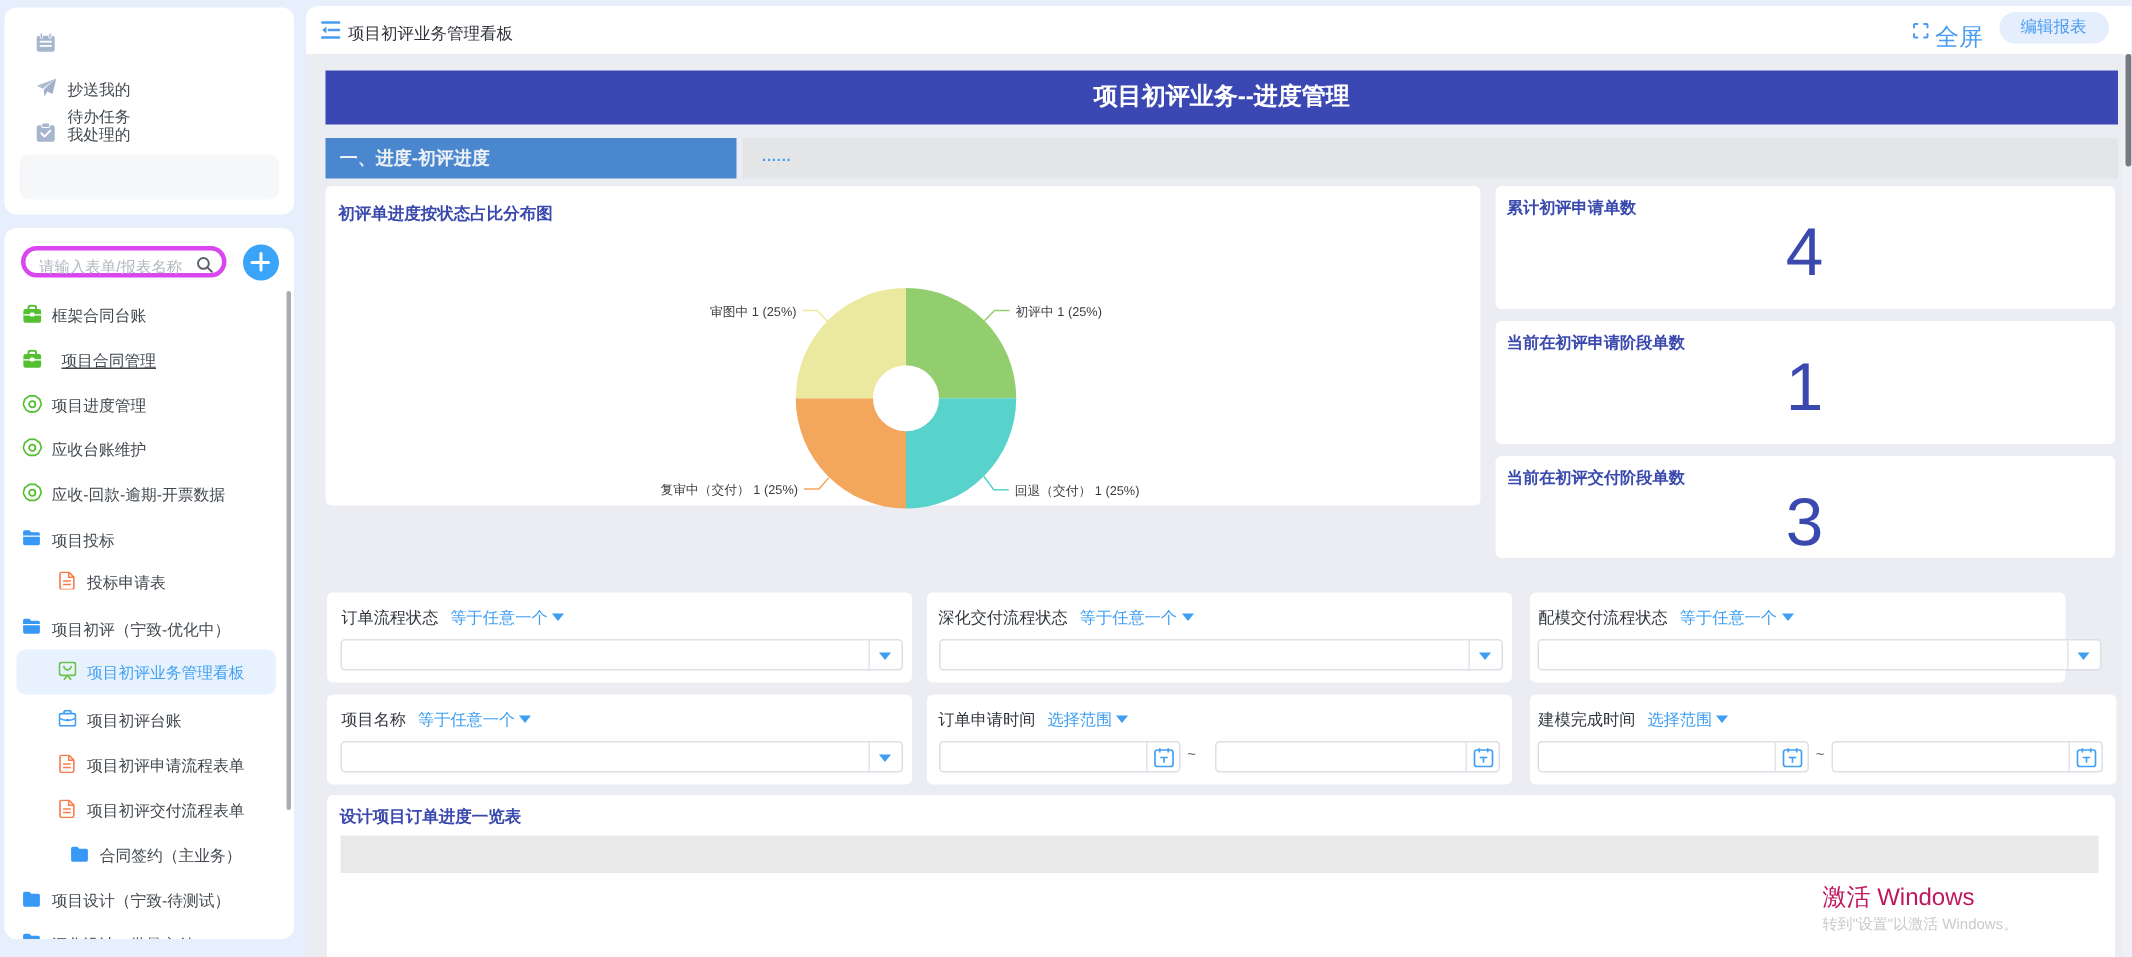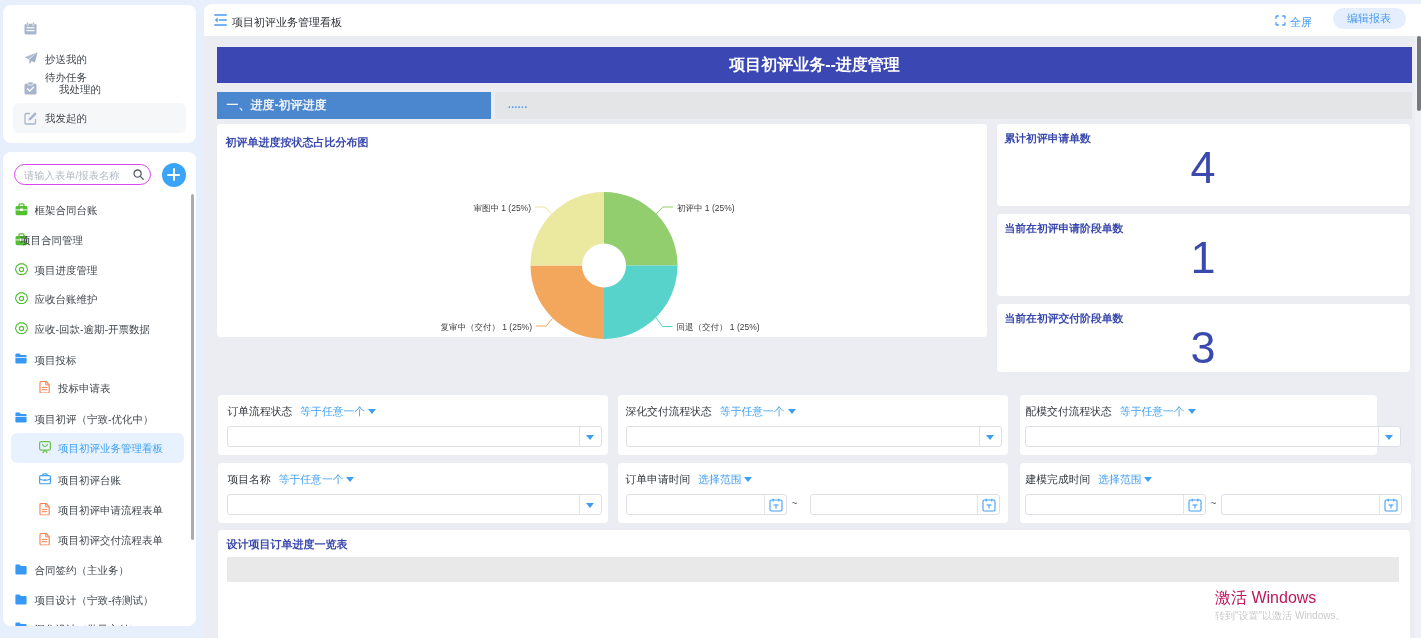--- a/index.html
+++ b/index.html
@@ -86,35 +86,26 @@
     <span class="tx" style="left:42px;">抄送我的</span>
   </div>
   <div class="mi" style="top:68px;">
     <svg class="ic" style="left:20.5px;top:9px;" width="13" height="13" viewBox="0 0 13 13">
         <g fill="#a7b6cd">
           <rect x="0.5" y="1.5" width="12" height="11" rx="1.5"></rect>
           <rect x="3.8" y="0" width="5.4" height="3" rx="1" stroke="#fff" stroke-width="0.7"></rect>
         </g>
         <path d="M3.5 6.8 L5.7 9 L9.5 5.2" fill="none" stroke="#fff" stroke-width="1.3" stroke-linecap="round" stroke-linejoin="round"></path>
       </svg>
-    <span class="tx" style="left:56px;">我处理的</span>
+    <span class="tx" style="left:42px;">我处理的</span>
   </div>
   <div style="position:absolute;left:10px;top:97.5px;width:173px;height:30px;background:#f6f7f9;border-radius:6px;"></div>
-  <div class="mi" style="top:97.5px;">
-    <svg class="ic" style="left:20.5px;top:9px;" width="13" height="13" viewBox="0 0 13 13">
-        <g fill="none" stroke="#a7b6cd" stroke-width="1.3">
-          <path d="M11.5 7 V10.8 A1.2 1.2 0 0 1 10.3 12 H2.2 A1.2 1.2 0 0 1 1 10.8 V2.7 A1.2 1.2 0 0 1 2.2 1.5 H6"></path>
-        </g>
-        <path d="M4.8 6.5 L11 0.3 L12.7 2 L6.5 8.2 L4.4 8.6 Z" fill="#a7b6cd"></path>
-      </svg>
-    <span class="tx" style="left:42px;">我发起的</span>
-  </div>
 </div>
 <div class="abs" id="side-card2" style="left:3px;top:152px;width:193px;height:474px;background:#fff;border-radius:8px;overflow:hidden;">
-  <div style="position:absolute;left:11px;top:11.5px;width:137px;height:21.5px;border:1px solid #d946ef;border-radius:11px;">
+  <div style="position:absolute;left:11px;top:11.5px;width:137px;height:21.5px;border:3px solid #d946ef;border-radius:11px;">
     <span style="position:absolute;left:9px;top:4.5px;font-size:10.3px;color:#b3b9c2;">请输入表单/报表名称</span>
     <svg style="position:absolute;right:6px;top:4.5px;" width="11" height="11" viewBox="0 0 11 11">
         <circle cx="4.6" cy="4.6" r="3.6" fill="none" stroke="#5a6068" stroke-width="1.3"></circle>
         <line x1="7.4" y1="7.4" x2="10.2" y2="10.2" stroke="#5a6068" stroke-width="1.3" stroke-linecap="round"></line>
       </svg>
   </div>
   <div style="position:absolute;left:158.5px;top:10.5px;width:24px;height:24px;border-radius:50%;background:#3aa4f8;">
     <div style="position:absolute;left:5.5px;top:11px;width:13px;height:2px;background:#fff;border-radius:1px;"></div>
     <div style="position:absolute;left:11px;top:5.5px;width:2px;height:13px;background:#fff;border-radius:1px;"></div>
   </div>
@@ -122,21 +113,21 @@
   <div class="mi" style="top:42px;">
       <svg class="ic" style="left:11.5px;top:8.5px;" width="13" height="13">
         <use href="#i-bfg"></use>
       </svg>
       <span class="tx" style="left:31.5px;">框架合同台账</span>
     </div>
   <div class="mi" style="top:72px;">
       <svg class="ic" style="left:11.5px;top:8.5px;" width="13" height="13">
         <use href="#i-bfg"></use>
       </svg>
-      <span class="tx" style="left:17px;">项目合同管理</span>
+      <span class="tx" style="left:38px;text-decoration:underline;">项目合同管理</span>
     </div>
   <div class="mi" style="top:102px;">
       <svg class="ic" style="left:11.5px;top:8.5px;" width="13" height="13">
         <use href="#i-tgt"></use>
       </svg>
       <span class="tx" style="left:31.5px;">项目进度管理</span>
     </div>
   <div class="mi" style="top:131.5px;">
       <svg class="ic" style="left:11.5px;top:8.5px;" width="13" height="13">
         <use href="#i-tgt"></use>
@@ -185,21 +176,21 @@
         <use href="#i-doc"></use>
       </svg>
       <span class="tx" style="left:55px;">项目初评申请流程表单</span>
     </div>
   <div class="mi" style="top:372.5px;">
       <svg class="ic" style="left:36px;top:8.5px;" width="11" height="12.5">
         <use href="#i-doc"></use>
       </svg>
       <span class="tx" style="left:55px;">项目初评交付流程表单</span>
     </div>
-  <div class="mi" style="top:402.5px;">
+  <div class="mi" style="top:402.5px;margin-left:32px;">
       <svg class="ic" style="left:11.5px;top:9px;" width="12" height="11">
         <use href="#i-fls"></use>
       </svg>
       <span class="tx" style="left:31.5px;">合同签约（主业务）</span>
     </div>
   <div class="mi" style="top:432.5px;">
       <svg class="ic" style="left:11.5px;top:9px;" width="12" height="11">
         <use href="#i-fls"></use>
       </svg>
       <span class="tx" style="left:31.5px;">项目设计（宁致-待测试）</span>
@@ -225,21 +216,21 @@
     </svg>
   <span style="position:absolute;left:28px;top:10.5px;font-size:11px;color:#2f3338;font-weight:500;">项目初评业务管理看板</span>
   <svg style="position:absolute;left:1071px;top:11px;" width="11" height="11" viewBox="0 0 11 11">
       <g fill="none" stroke="#4a9cf0" stroke-width="1.3" stroke-linecap="round">
         <path d="M3.3 1 H1.7 A0.7 0.7 0 0 0 1 1.7 V3.3"></path>
         <path d="M7.7 1 H9.3 A0.7 0.7 0 0 1 10 1.7 V3.3"></path>
         <path d="M3.3 10 H1.7 A0.7 0.7 0 0 1 1 9.3 V7.7"></path>
         <path d="M7.7 10 H9.3 A0.7 0.7 0 0 0 10 9.3 V7.7"></path>
       </g>
     </svg>
-  <span style="position:absolute;left:1086px;top:11px;font-size:11px;color:#4a9cf0;">全屏</span>
+  <span style="position:absolute;left:1086px;top:11px;font-size:16px;color:#4a9cf0;">全屏</span>
   <div style="position:absolute;left:1128.5px;top:4px;width:73px;height:21px;background:#e4eefc;border-radius:10.5px;color:#4a9cf0;font-size:11px;text-align:center;line-height:21px;">编辑报表</div>
 </div>
 <div class="abs" id="content" style="left:204px;top:36px;width:1217px;height:602px;background:#ecedf3;"></div>
 
 <div class="abs" id="banner" style="left:217px;top:46.5px;width:1195px;height:36px;background:#3b48b3;color:#fff;font-size:16px;font-weight:bold;text-align:center;line-height:36px;">项目初评业务--进度管理</div>
 
 <div class="abs" id="tab-active" style="left:217px;top:91.5px;width:274px;height:27px;background:#4a87cf;color:#eef1f5;font-size:12px;font-weight:bold;line-height:27px;padding-left:9.5px;">一、进度-初评进度</div>
 <div class="abs" id="tab-gray" style="left:495px;top:91.5px;width:917px;height:27px;background:#e4e5e7;">
     <span style="position:absolute;left:13px;top:7px;color:#4a9cf0;font-size:10px;font-weight:bold;letter-spacing:0.5px;">......</span>
   </div>

